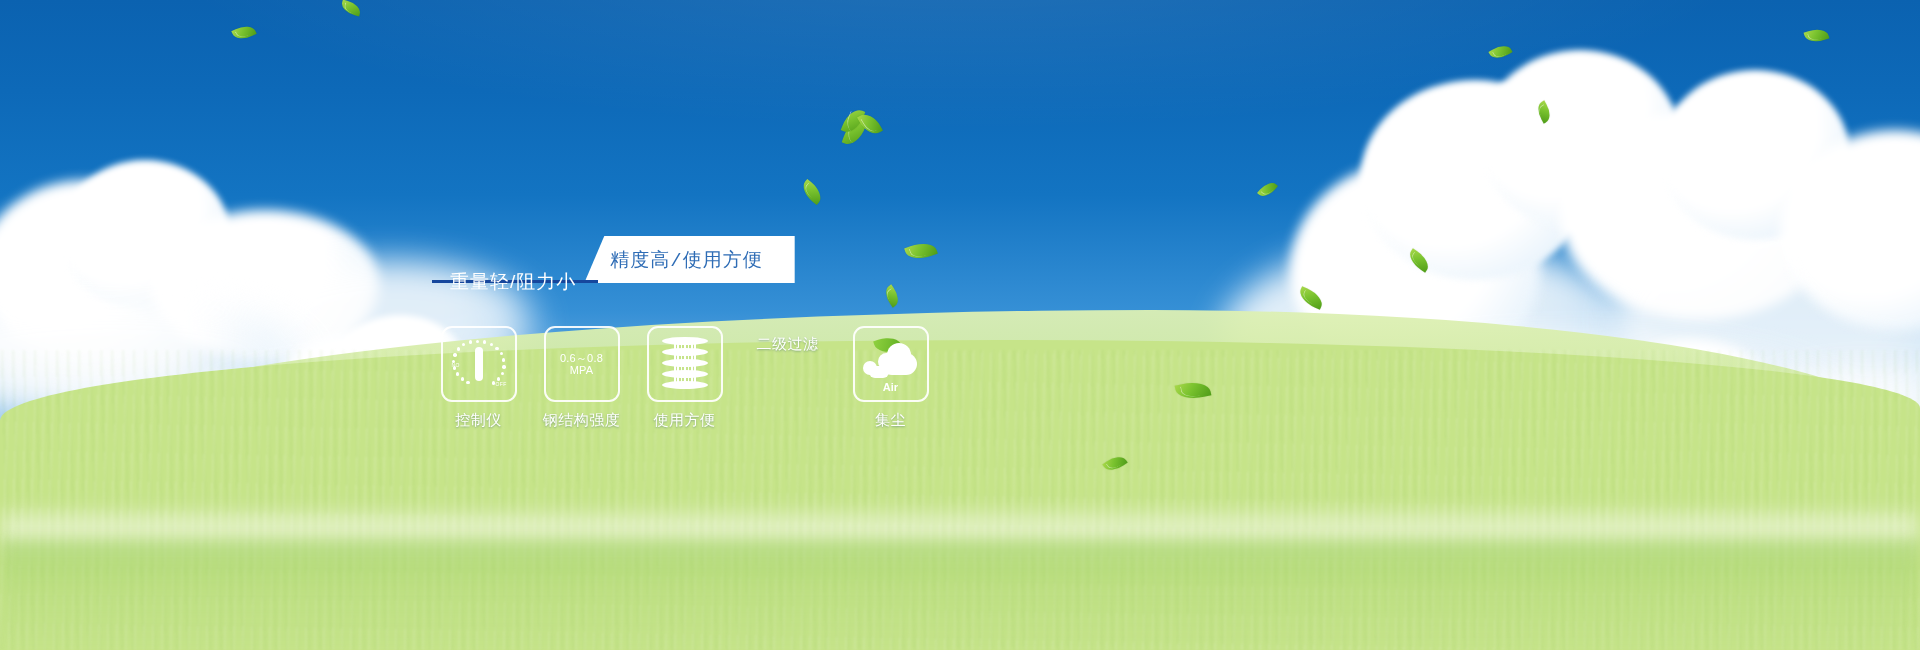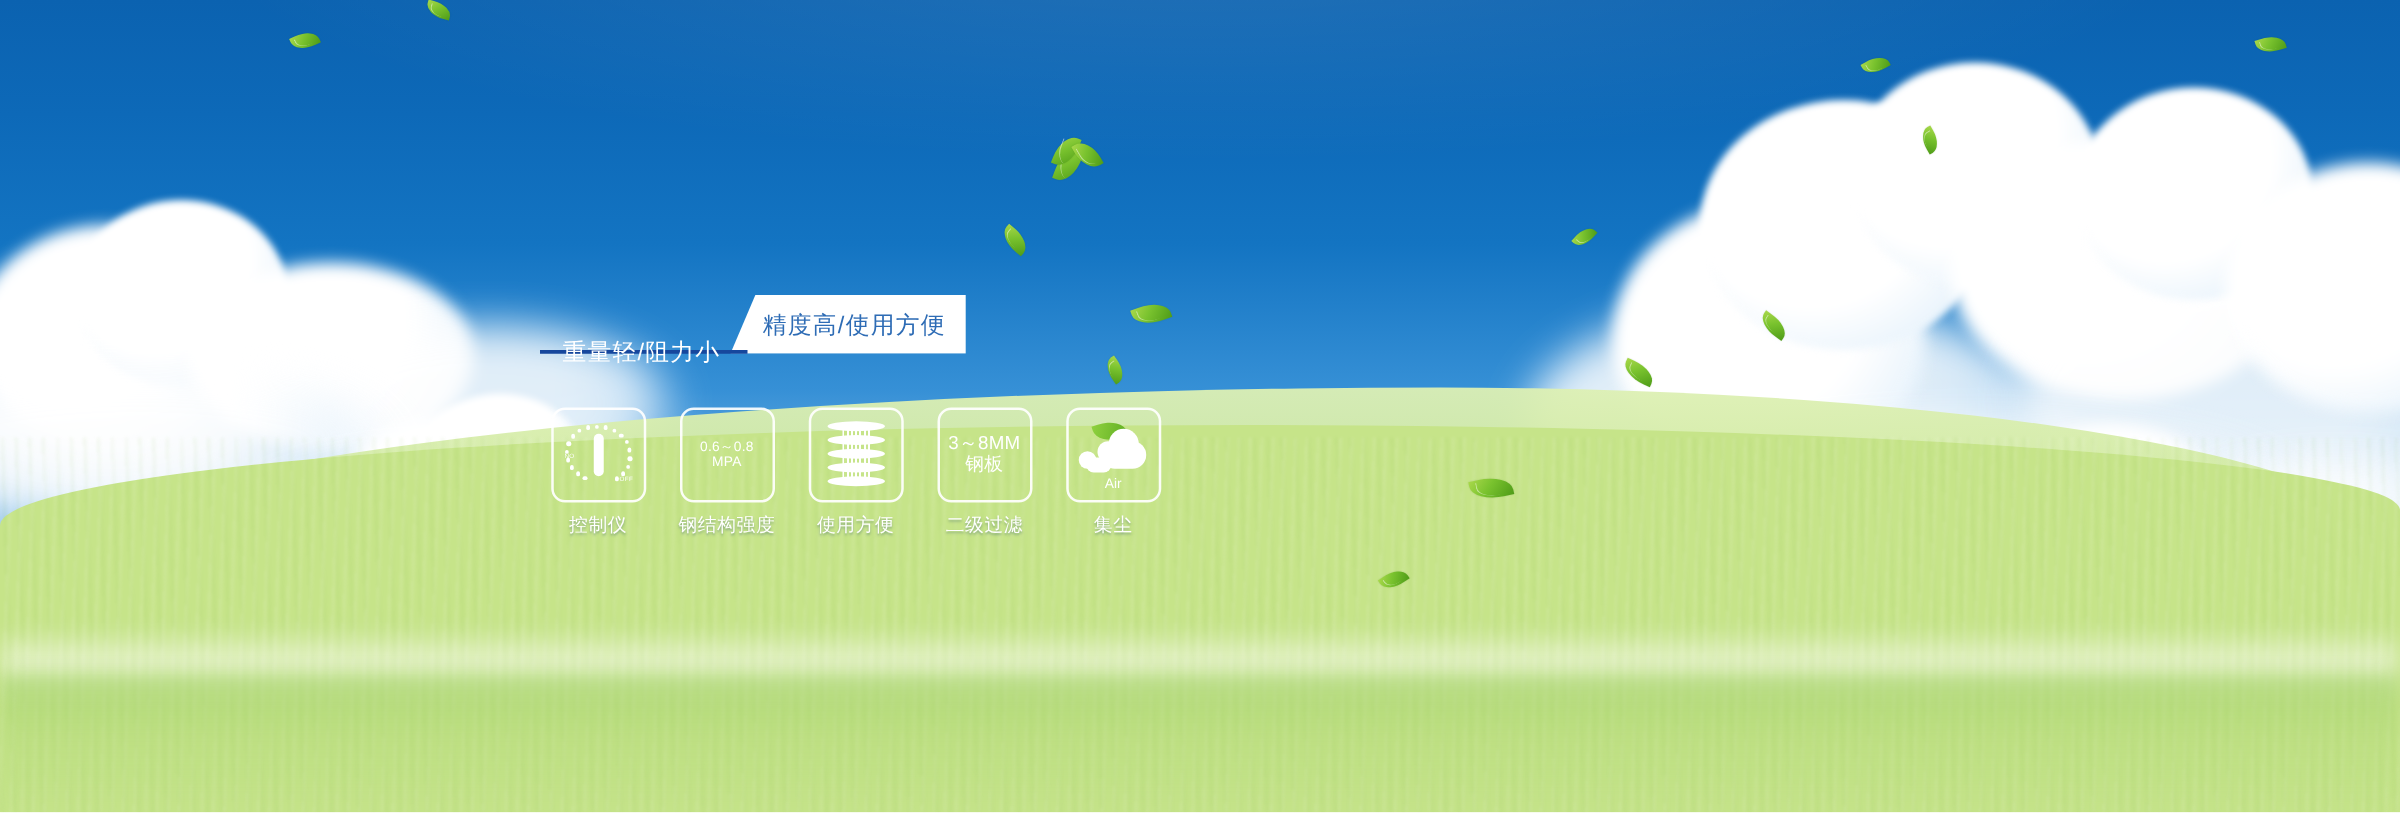--- a/index.html
+++ b/index.html
@@ -81,23 +81,24 @@
     background:#16479d;color:#ffffff;
     font-size:19px;letter-spacing:1px;
     display:flex;align-items:center;justify-content:center;
     padding:0 22px 0 18px;
     position:relative;z-index:2;margin-top:44px;
   }
   .tag-white{
     background:#ffffff;color:#2e6cb5;
     font-size:19px;letter-spacing:1px;
     display:flex;align-items:center;justify-content:center;
-    padding:0 16px 0 26px;
+    padding:0 32px 0 26px;
     margin-left:-14px;
     clip-path:polygon(20px 0,100% 0,100% 100%,0 100%);
+    font-family:Liberation Mono, monospace;
   }
 
   .features{position:absolute;left:440px;top:326px;display:flex;gap:26px;}
   .feature{width:77px;display:flex;flex-direction:column;align-items:center;}
   .fbox{
     width:72px;height:72px;border:2px solid rgba(255,255,255,.92);
     border-radius:11px;display:flex;flex-direction:column;
     align-items:center;justify-content:center;color:#ffffff;
     text-align:center;line-height:1.12;
   }
@@ -125,21 +126,21 @@
   
   .airicon{position:relative;width:56px;height:50px;}
   .airicon .c1{position:absolute;right:2px;bottom:14px;width:36px;height:22px;background:#fff;border-radius:11px;}
   .airicon .c2{position:absolute;right:8px;bottom:22px;width:24px;height:24px;background:#fff;border-radius:50%;}
   .airicon .c3{position:absolute;right:24px;bottom:19px;width:17px;height:17px;background:#fff;border-radius:50%;}
   .airicon .c4{position:absolute;left:0px;bottom:14px;width:14px;height:14px;background:#fff;border-radius:50%;}
   .airicon .c5{position:absolute;left:6px;bottom:11px;width:20px;height:12px;background:#fff;border-radius:7px;}
   .airicon .sprout{position:absolute;left:12px;top:-2px;width:26px;height:16px;
       background:linear-gradient(120deg,#8fd13f 0%,#5fae22 100%);
       border-radius:0 80% 0 80%;transform:rotate(-18deg);}
-  .airicon .airtxt{position:absolute;left:0;right:0;bottom:-4px;text-align:center;font-size:11px;color:#fff;}
+  .airicon .airtxt{position:absolute;left:0;right:0;bottom:-4px;text-align:center;font-size:11px;color:#fff;font-weight:bold;}
 </style>
 </head>
 <body>
 
 <div id="banner">
 
   <div class="haze haze-top"></div>
 
   <div class="cloudgrp" style="left:-60px;top:150px;width:620px;height:300px;">
     <div class="puff soft" style="left:0px;  top:70px;  width:300px;height:170px;"></div>
@@ -263,24 +264,20 @@
             <div class="disc" style="top:11px;"></div>
             <div class="disc" style="top:22px;"></div>
             <div class="disc" style="top:33px;"></div>
             <div class="disc" style="top:44px;"></div>
           </div>
         </div>
         <div class="fcap">使用方便</div>
       </div>
 
       <div class="feature">
-        <div class="fbox">
-          <div class="txt sm">3～8MM</div>
-          <div class="txt sm">钢板</div>
-        </div>
         <div class="fcap">二级过滤</div>
       </div>
 
       <div class="feature">
         <div class="fbox">
           <div class="airicon">
             <div class="sprout"></div>
             <div class="c1"></div>
               <div class="c2"></div>
               <div class="c3"></div>

